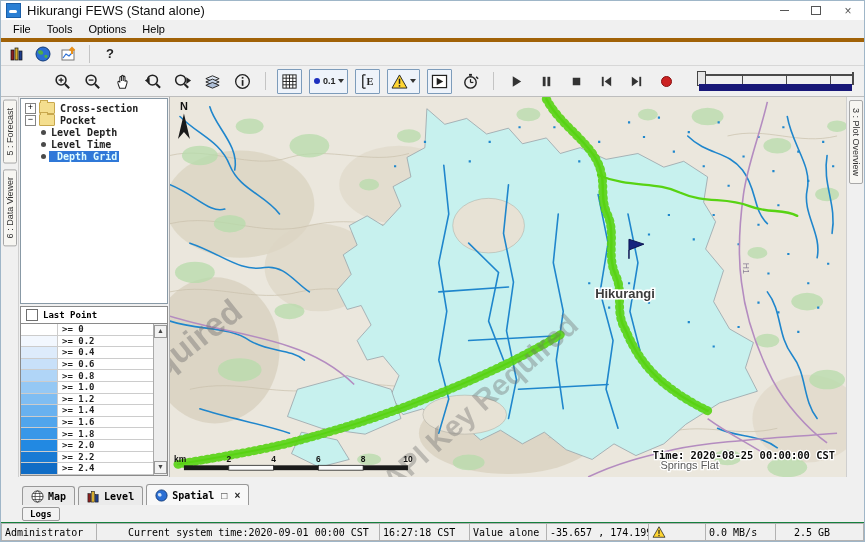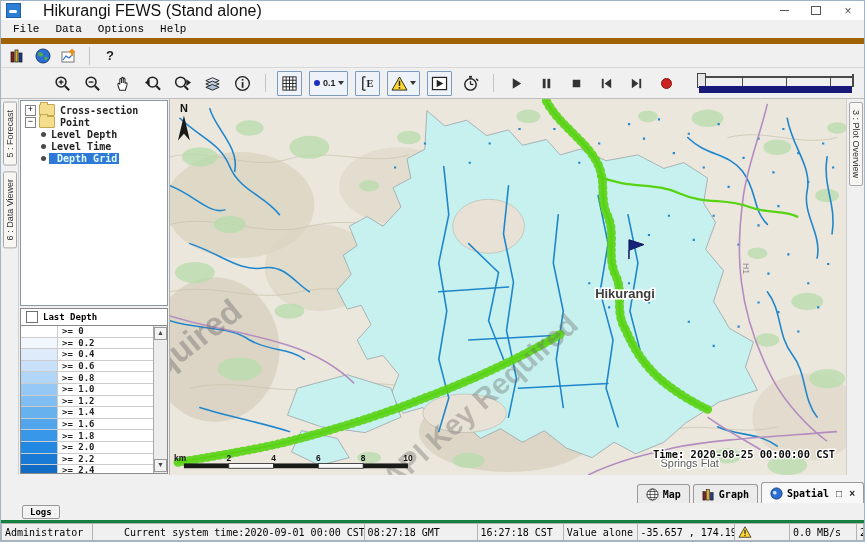--- a/index.html
+++ b/index.html
@@ -4,29 +4,29 @@
 <style>
   html,body{margin:0;padding:0;}
   body{width:865px;height:542px;overflow:hidden;background:#f0f0f0;
        font-family:"Liberation Sans",sans-serif;font-size:11px;color:#000;}
   .window{width:863px;height:540px;border:1px solid #9fb6c8;display:flex;flex-direction:column;background:#f0f0f0;}
 
   
   .titlebar{height:19px;background:#ffffff;display:flex;align-items:center;padding-left:5px;flex:none;}
   .app-icon{width:13px;height:13px;background:#2a7fd4;border:1px solid #1b5fa8;position:relative;flex:none;}
   .app-icon::after{content:"";position:absolute;left:2px;top:6px;width:8px;height:3px;background:#fff;border-radius:2px;}
-  .title-text{margin-left:22px;font-size:16px;color:#111;}
+  .title-text{margin-left:6px;font-size:13px;color:#111;}
   .win-controls{margin-left:auto;display:flex;height:100%;}
   .win-btn{width:32px;height:100%;display:flex;align-items:center;justify-content:center;color:#555;}
   .glyph-min{width:9px;height:1px;background:#555;}
   .glyph-max{width:8px;height:7px;border:1px solid #555;}
   .glyph-close{font-size:12px;line-height:10px;color:#555;}
 
   
-  .menubar{height:18px;background:#f0f0f0;border-bottom:6px solid #a16207;display:flex;align-items:center;padding-left:4px;flex:none;font-family:Liberation Mono, monospace;}
+  .menubar{height:18px;background:#f0f0f0;border-bottom:4px solid #a16207;display:flex;align-items:center;padding-left:4px;flex:none;}
   .menu-item{padding:2px 8px;}
 
   
   .toolbar1{height:23px;background:#f0f0f0;border-bottom:1px solid #d7d7d7;display:flex;align-items:center;padding-left:6px;gap:6px;flex:none;}
   .tb1-btn{width:20px;height:20px;display:flex;align-items:center;justify-content:center;}
   .sep{width:1px;height:18px;background:#c4c4c4;margin:0 4px;}
   .help-q{font-weight:bold;font-size:13px;color:#222;}
 
   
   .toolbar2{height:30px;background:#f0f0f0;border-bottom:1px solid #bdbdbd;display:flex;align-items:center;padding-left:50px;gap:7px;flex:none;}
@@ -74,26 +74,26 @@
   .lg-swatch{width:36px;flex:none;border-right:1px solid #cccccc;}
   .lg-label{flex:1;display:flex;align-items:center;padding-left:4px;color:#222;}
   .lg-scroll{width:13px;flex:none;background:#ececec;border-left:1px solid #aaa;display:flex;flex-direction:column;justify-content:space-between;align-items:center;padding:1px 0;}
   .scroll-btn{width:11px;height:11px;border:1px solid #9a9a9a;background:#f2f2f2;font-size:7px;line-height:9px;text-align:center;color:#444;font-family:"Liberation Sans",sans-serif;}
 
   .map-area{flex:1;position:relative;background:#ebe7dd;min-width:0;}
   .map-area svg{position:absolute;inset:0;width:100%;height:100%;}
 
   
   .bottom-gap{height:7px;background:#f0f0f0;flex:none;}
-  .tabbar{height:21px;background:#f0f0f0;display:flex;align-items:flex-end;padding-left:21px;gap:3px;flex:none;justify-content:flex-end;}
+  .tabbar{height:21px;background:#f0f0f0;display:flex;align-items:flex-end;padding-left:21px;gap:3px;flex:none;}
   .btab{display:flex;align-items:center;gap:4px;border:1px solid #999;border-bottom:none;border-radius:3px 3px 0 0;
         padding:2px 8px;background:#ebebeb;height:14px;font-size:10px;font-family:"DejaVu Sans Mono",monospace;font-weight:bold;}
   .btab.active{background:#f8f8f8;height:16px;}
   .tab-ctrl{font-size:10px;margin-left:3px;color:#222;font-family:"Liberation Sans",sans-serif;}
-  .logsrow{height:17px;background:#f0f0f0;display:flex;align-items:center;padding-left:21px;border-bottom:3px solid #15803d;flex:none;}
+  .logsrow{height:17px;background:#f0f0f0;display:flex;align-items:center;padding-left:21px;border-bottom:1px solid #15803d;flex:none;}
   .logs-btn{border:1px solid #999;background:#f3f3f3;border-radius:2px;font-size:9px;font-weight:bold;
             font-family:"DejaVu Sans Mono",monospace;padding:1px 7px;}
 
   .statusbar{height:18px;display:flex;flex:none;font-family:"DejaVu Sans Mono",monospace;font-size:10px;background:#f0f0f0;}
   .status-seg{border:1px solid #b2b2b2;border-right:none;display:flex;align-items:center;padding:0 3px;white-space:nowrap;overflow:hidden;background:#f0f0f0;}
   .status-seg:last-child{border-right:1px solid #b2b2b2;}
   .seg-user{width:88px;} .seg-sys{width:248px;padding-left:31px;} .seg-gmt{width:111px;} .seg-loc{width:83px;}
   .seg-mode{width:70px;} .seg-coord{width:95px;} .seg-warn{width:50px;justify-content:flex-start;}
   .seg-net{width:63px;} .seg-mem{flex:1;position:relative;}
   .mem-fill{position:absolute;left:0;top:0;bottom:0;width:15px;background:#a9d9f2;}
@@ -117,21 +117,21 @@
       <span class="win-btn">
           <span class="glyph-close">×</span>
         </span>
     </div>
   </div>
 
   <div class="menubar">
 
       <span class="menu-item">File</span>
 
-      <span class="menu-item">Data</span>
+      <span class="menu-item">Tools</span>
 
       <span class="menu-item">Options</span>
 
       <span class="menu-item">Help</span>
 
   </div>
 
   <div class="toolbar1">
     <span class="tb1-btn">
       <svg width="16" height="16" viewBox="0 0 16 16">
@@ -301,40 +301,40 @@
     <div class="left-panel">
       <div class="tree-box">
         <div class="tree-row">
           <span class="expander">+</span>
           <span class="folder"></span>
           <span class="tree-label">Cross-section</span>
         </div>
         <div class="tree-row">
           <span class="expander">−</span>
           <span class="folder"></span>
-          <span class="tree-label">Point</span>
+          <span class="tree-label">Pocket</span>
         </div>
         <div class="tree-row">
           <span class="bullet"></span>
           <span class="tree-label">Level Depth</span>
         </div>
         <div class="tree-row">
           <span class="bullet"></span>
           <span class="tree-label">Level Time</span>
         </div>
         <div class="tree-row">
           <span class="bullet"></span>
           <span class="tree-label selected">Depth Grid</span>
         </div>
       </div>
 
       <div class="legend-panel">
         <div class="legend-header">
           <span class="checkbox"></span>
-          <span>Last Depth</span>
+          <span>Last Point</span>
         </div>
         <div class="legend-list">
           <div class="lg-rows">
 
               <div class="lg-row">
                 <span class="lg-swatch" style="background: rgb(255, 255, 255);"></span>
                 <span class="lg-label">&gt;= 0</span>
               </div>
 
               <div class="lg-row">
@@ -552,40 +552,39 @@
         <path d="M1,7 H13 M2,3.8 H12 M2,10.2 H12" stroke="#333" stroke-width="0.8" fill="none"></path>
       </svg>
       <span>Map</span>
     </span>
     <span class="btab">
       <svg width="13" height="13" viewBox="0 0 14 14">
         <rect x="1" y="4" width="3" height="9" fill="#8a2020" stroke="#111" stroke-width="0.6"></rect>
         <rect x="5" y="1.5" width="3" height="11.5" fill="#d8ae2c" stroke="#111" stroke-width="0.6"></rect>
         <rect x="9" y="5" width="3" height="8" fill="#1d3d8c" stroke="#111" stroke-width="0.6"></rect>
       </svg>
-      <span>Graph</span>
+      <span>Level</span>
     </span>
     <span class="btab active">
       <svg width="13" height="13" viewBox="0 0 14 14">
         <circle cx="7" cy="7" r="6" fill="#2b6fd4" stroke="#123a77"></circle>
         <path d="M3,5 C5,3.8 6.5,4.2 7,6 C7.5,7.8 6,8.6 4.5,8 C3.4,7.5 3,6.2 3,5 Z" fill="#cfe2f8"></path>
       </svg>
       <span>Spatial</span>
       <span class="tab-ctrl">□</span>
       <span class="tab-ctrl"><b>×</b></span>
     </span>
   </div>
   <div class="logsrow">
     <span class="logs-btn">Logs</span>
   </div>
 
   <div class="statusbar">
     <span class="status-seg seg-user">Administrator</span>
     <span class="status-seg seg-sys">Current system time:2020-09-01 00:00 CST</span>
-    <span class="status-seg seg-gmt">08:27:18 GMT</span>
     <span class="status-seg seg-loc">16:27:18 CST</span>
     <span class="status-seg seg-mode">Value alone</span>
     <span class="status-seg seg-coord">-35.657 , 174.199</span>
     <span class="status-seg seg-warn">
       <svg width="14" height="12" viewBox="0 0 18 16">
         <polygon points="9,1 17,15 1,15" fill="#ffd633" stroke="#222" stroke-width="1"></polygon>
         <rect x="8.2" y="5" width="1.6" height="5.5" fill="#222"></rect>
         <rect x="8.2" y="11.8" width="1.6" height="1.7" fill="#222"></rect>
       </svg>
     </span>

